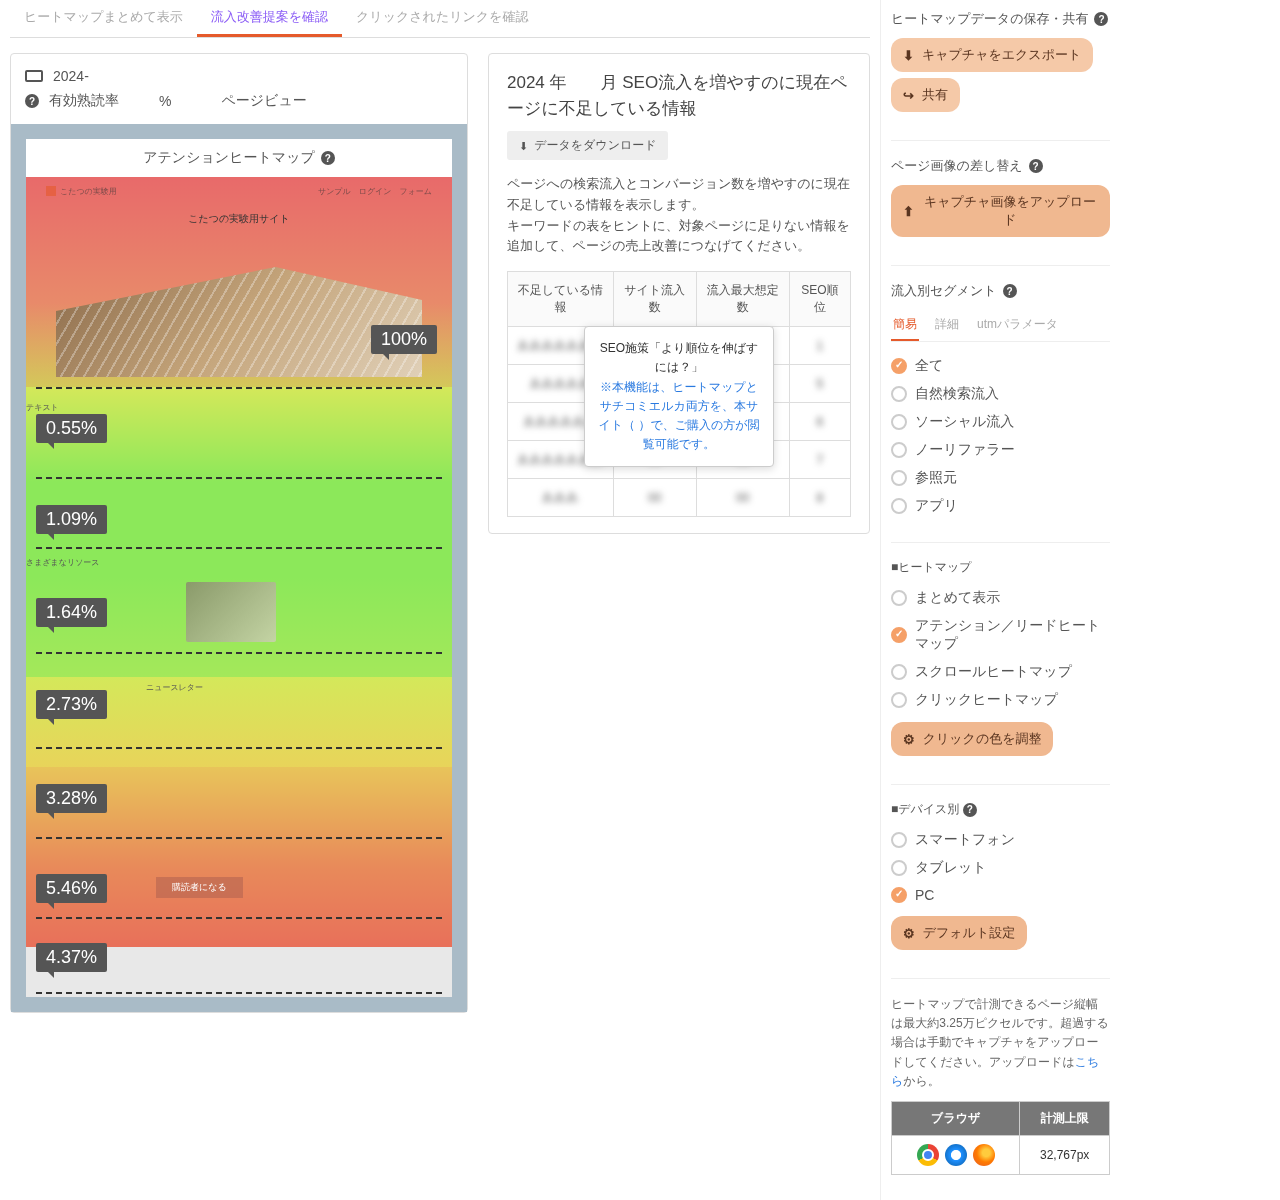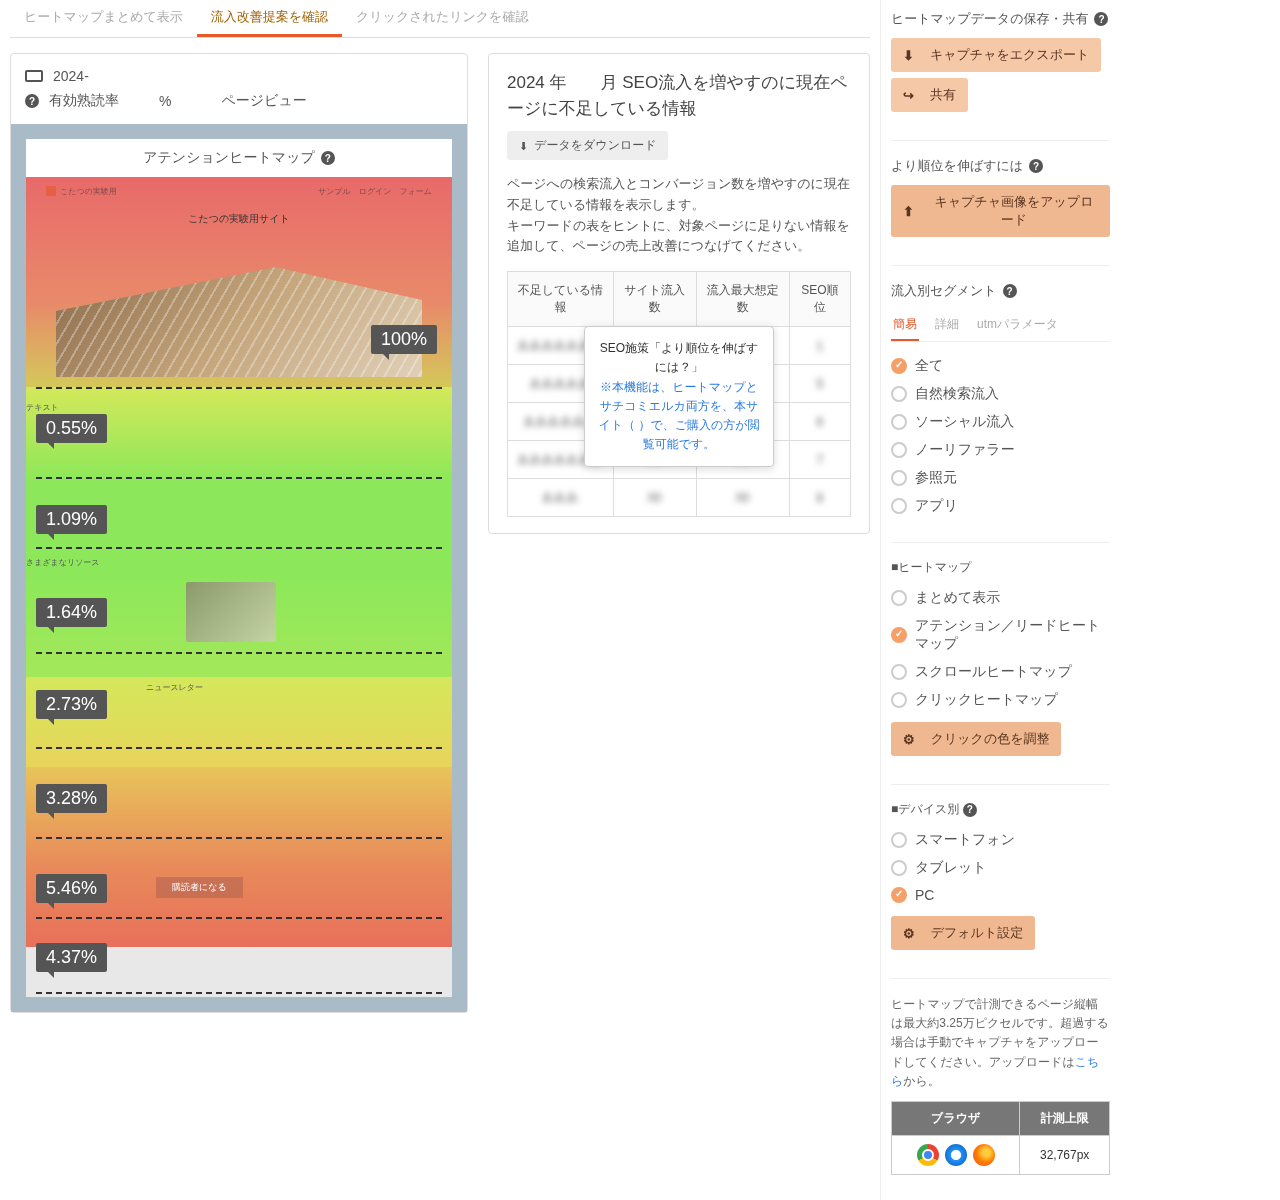--- a/index.html
+++ b/index.html
@@ -2,21 +2,21 @@
 <html><head>
 <meta charset="utf-8">
 <style>
 * { box-sizing: border-box; margin: 0; padding: 0; }
 body { font-family: -apple-system, "Hiragino Sans", sans-serif; font-size: 13px; color: #333; background: #fff; }
 .container { display: flex; width: 1120px; }
 .main { flex: 1; padding: 0 10px; }
 .sidebar { width: 240px; padding: 10px; border-left: 1px solid #eee; }
 .tabs { display: flex; border-bottom: 1px solid #ddd; margin-bottom: 15px; }
 .tab { padding: 8px 14px; color: #aaa; cursor: pointer; font-size: 13px; }
-.tab.active { color: #a16207; border-bottom: 3px solid #e55a2b; font-weight: 500; }
+.tab.active { color: #8b5cf6; border-bottom: 3px solid #e55a2b; font-weight: 500; }
 .row { display: flex; gap: 20px; align-items: flex-start; }
 .col-left { width: 458px; }
 .col-right { flex: 1; }
 .panel { border: 1px solid #ddd; border-radius: 4px; background: #fff; margin-bottom: 15px; }
 .meta-bar { padding: 10px 14px; }
 .meta-row { display: flex; align-items: center; gap: 10px; font-size: 14px; color: #555; padding: 4px 0; }
 .device-icon { width: 18px; height: 12px; border: 2px solid #555; border-radius: 2px; }
 .help-icon { display: inline-flex; align-items: center; justify-content: center; width: 14px; height: 14px; border-radius: 50%; background: #555; color: #fff; font-size: 10px; font-weight: bold; }
 .heatmap-wrapper { background: #a9bbc7; padding: 15px; }
 .heatmap-title { background: #fff; text-align: center; padding: 10px; font-size: 14px; color: #555; display: flex; align-items: center; justify-content: center; gap: 6px; }
@@ -48,21 +48,21 @@
 .info-desc { font-size: 13px; color: #555; line-height: 1.6; margin: 14px 0; }
 .data-table { width: 100%; border-collapse: collapse; font-size: 12px; }
 .data-table th, .data-table td { border: 1px solid #ddd; padding: 10px 6px; text-align: center; color: #555; }
 .data-table th { font-weight: normal; background: #fafafa; }
 .blur-cell { filter: blur(3px); color: #888; }
 .data-table-wrap { position: relative; }
 .popover { position: absolute; top: 55px; left: 50%; transform: translateX(-50%); width: 190px; background: #fff; border: 1px solid #ccc; border-radius: 4px; padding: 12px; box-shadow: 0 2px 8px rgba(0,0,0,0.15); text-align: center; font-size: 12px; line-height: 1.6; z-index: 10; }
 .popover .link { color: #2a7ae0; }
 .sb-section { margin-bottom: 22px; }
 .sb-title { font-size: 13px; color: #555; margin-bottom: 10px; display: flex; align-items: center; gap: 6px; }
-.btn-orange { display: inline-flex; align-items: center; gap: 16px; background: #f5c9a8; border: none; padding: 8px 12px; font-size: 13px; color: #5a3520; border-radius: 3px; cursor: pointer; margin-bottom: 6px; }
+.btn-orange { display: inline-flex; align-items: center; gap: 8px; background: #f5c9a8; border: none; padding: 8px 12px; font-size: 13px; color: #5a3520; border-radius: 12px; cursor: pointer; margin-bottom: 6px; }
 .btn-orange-dark { background: #f0b890; }
 .btn-icon { font-weight: bold; }
 .radio-list { list-style: none; }
 .radio-item { display: flex; align-items: center; gap: 8px; padding: 5px 0; cursor: pointer; font-size: 14px; color: #555; }
 .radio { width: 16px; height: 16px; border: 2px solid #ccc; border-radius: 50%; flex-shrink: 0; }
 .radio.checked { border-color: #f5a068; background: #f5a068; position: relative; }
 .radio.checked::after { content: "✓"; position: absolute; color: #fff; font-size: 10px; top: -1px; left: 2px; font-weight: bold; }
 .sb-tabs { display: flex; gap: 14px; border-bottom: 1px solid #eee; margin-bottom: 10px; }
 .sb-tab { padding: 6px 2px; font-size: 12px; color: #aaa; cursor: pointer; }
 .sb-tab.active { color: #e55a2b; border-bottom: 2px solid #e55a2b; font-weight: 500; }
@@ -235,21 +235,21 @@
           <span>キャプチャをエクスポート</span>
         </button><br>
       <button class="btn-orange">
           <span class="btn-icon share-icon"></span>
           <span>共有</span>
         </button>
     </div>
     <hr class="sb-hr">
     <div class="sb-section">
       <div class="sb-title">
-          <span>より順位を伸ばすには</span>
+          <span>ページ画像の差し替え</span>
           <span class="help-icon">?</span>
         </div>
       <button class="btn-orange btn-orange-dark">
           <span class="btn-icon upload-icon"></span>
           <span>キャプチャ画像をアップロード</span>
         </button>
     </div>
     <hr class="sb-hr">
     <div class="sb-section">
       <div class="sb-title">

